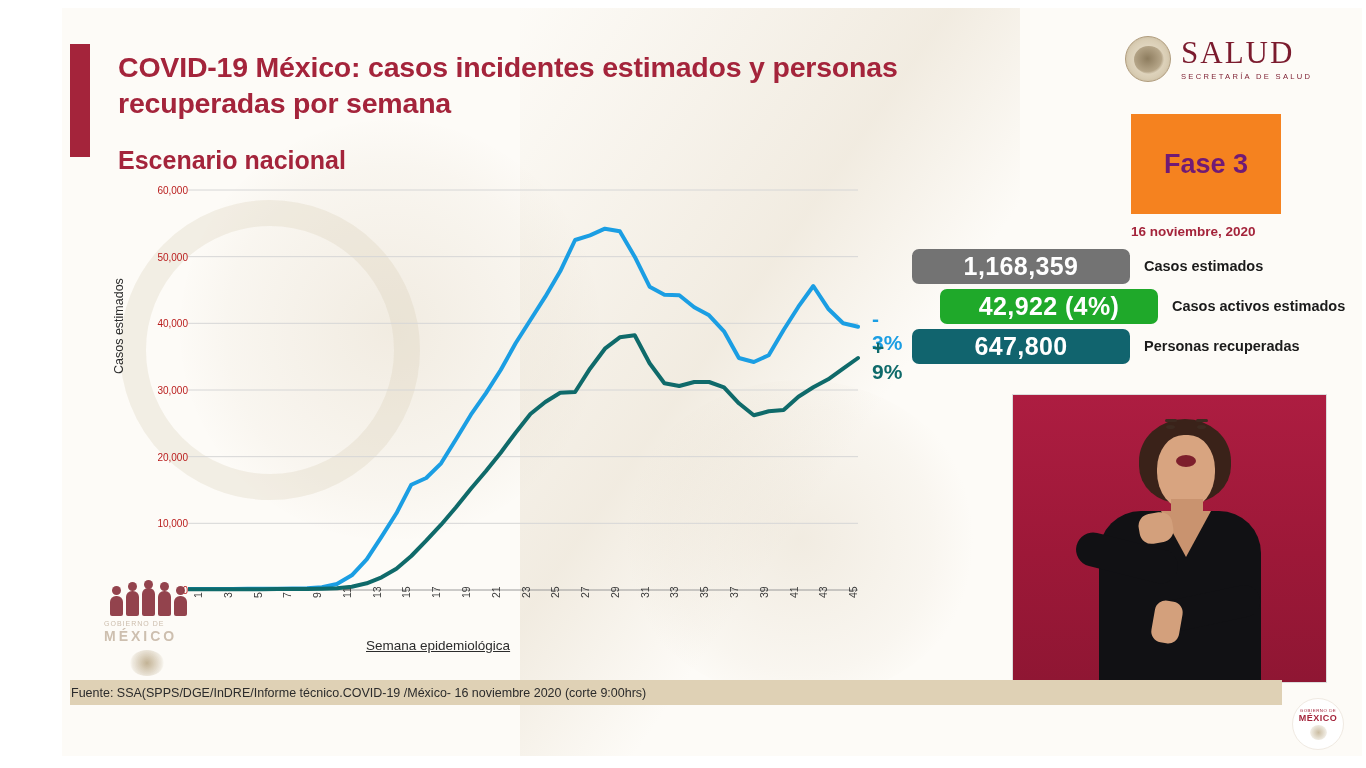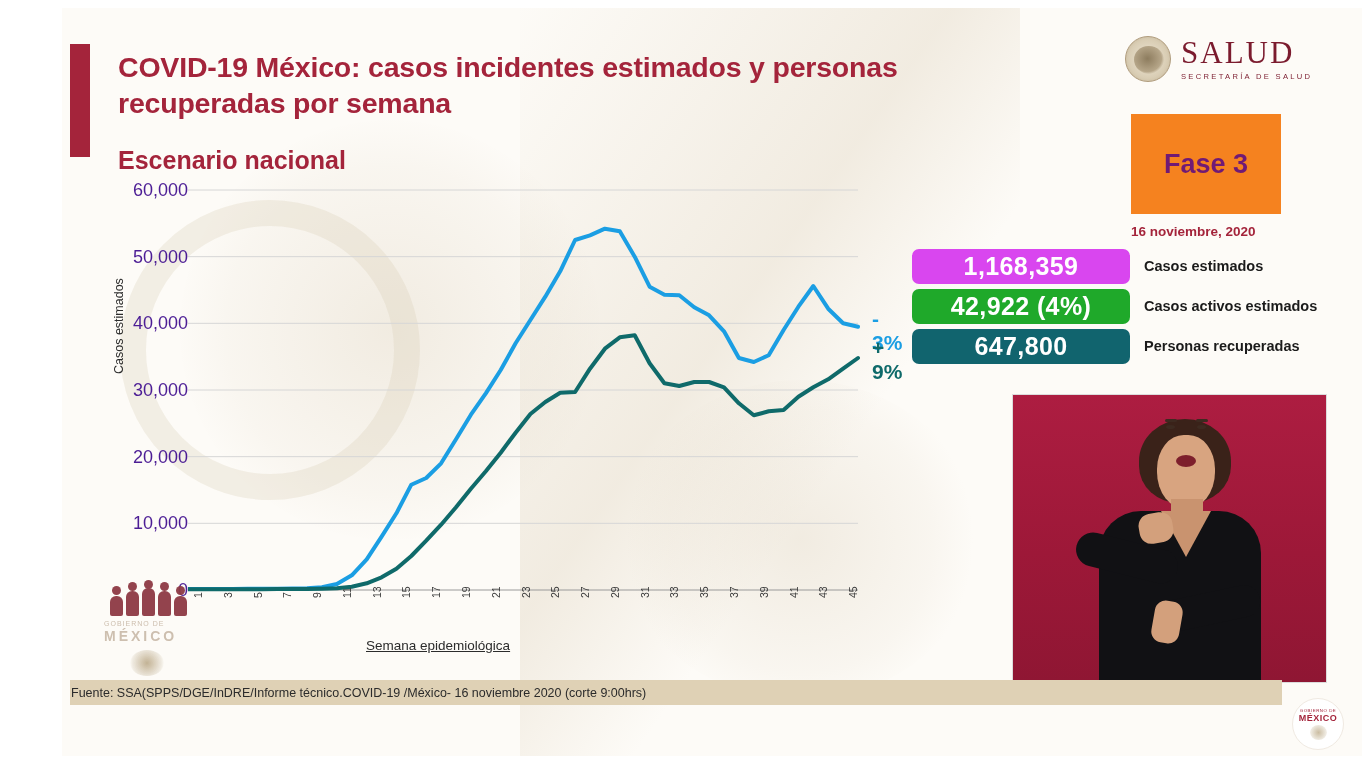--- a/index.html
+++ b/index.html
@@ -119,21 +119,21 @@
 
   
   #chart { position:absolute; left:118px; top:178px; width:760px; height:490px; z-index:5;}
   .axis-y-title {
     position:absolute; left:-6px; top:196px; transform:rotate(-90deg); transform-origin:left top;
     font-size:12.5px; color:#2c2c2c; white-space:nowrap;
   }
   .axis-x-title {
     position:absolute; left:248px; top:460px; font-size:13.5px; color:#2c2c2c;text-decoration:underline;
   }
-  .ytick { position:absolute; right:0; font-size:18px; color:#4c1d95; text-align:right;
+  .ytick { position:absolute; right:0; font-size:10px; color:#b91c1c; text-align:right;
     transform:translateY(-50%); white-space:nowrap;}
   .ylabels { position:absolute; left:0; top:0; width:70px; height:430px;}
   .xtick { position:absolute; font-size:10.5px; color:#3a3a3a;
     transform:rotate(-90deg); transform-origin:left top; white-space:nowrap;}
   .pct {
     position:absolute; font-size:21px; font-weight:bold; z-index:6;
   }
 
   
   .source {
@@ -188,25 +188,25 @@
     </div>
   </div>
 
   <div class="fase-box">
     <span class="fase-txt">Fase 3</span>
   </div>
   <div class="fecha">16 noviembre, 2020</div>
 
   <div class="stats">
     <div class="stat-row">
-      <div class="stat-pill" id="pill0" style="background: #d946ef;">1,168,359</div>
+      <div class="stat-pill" id="pill0" style="background: #737373;">1,168,359</div>
       <div class="stat-label">Casos estimados</div>
     </div>
     <div class="stat-row">
-      <div class="stat-pill" id="pill1" style="background: rgb(31, 169, 42);">42,922 (4%)</div>
+      <div class="stat-pill" id="pill1" style="background: rgb(31, 169, 42); margin-left: 28px;">42,922 (4%)</div>
       <div class="stat-label">Casos activos estimados</div>
     </div>
     <div class="stat-row">
       <div class="stat-pill" id="pill2" style="background: rgb(17, 100, 110);">647,800</div>
       <div class="stat-label">Personas recuperadas</div>
     </div>
   </div>
 
   <div class="video">
     <div class="v-bg"></div>

